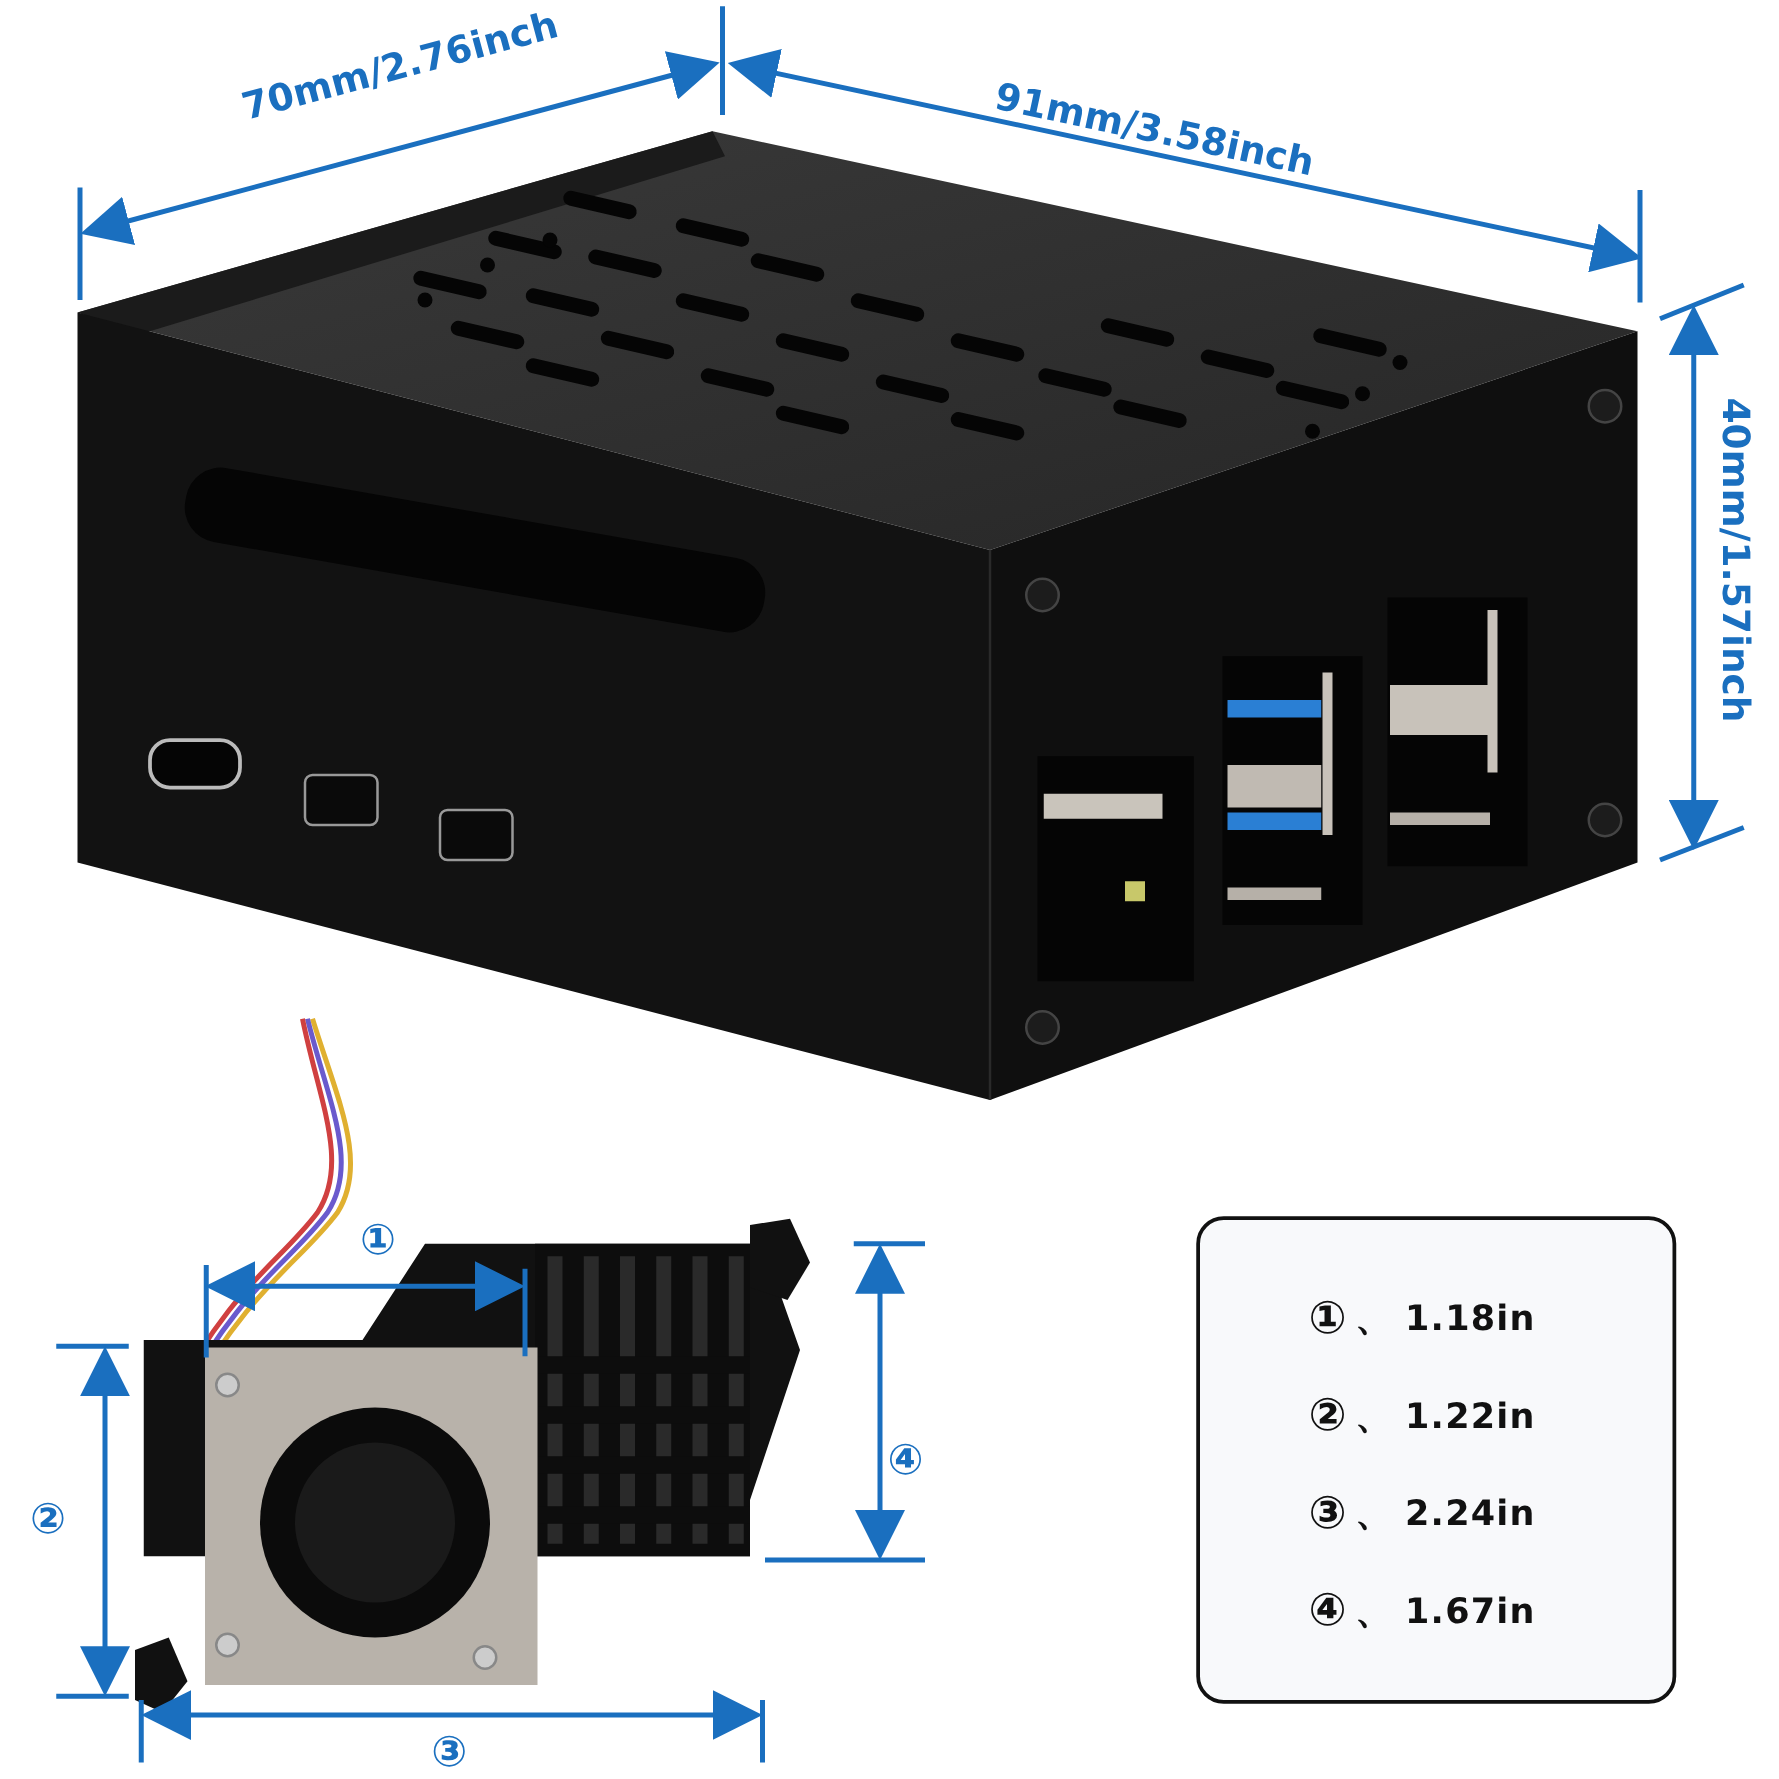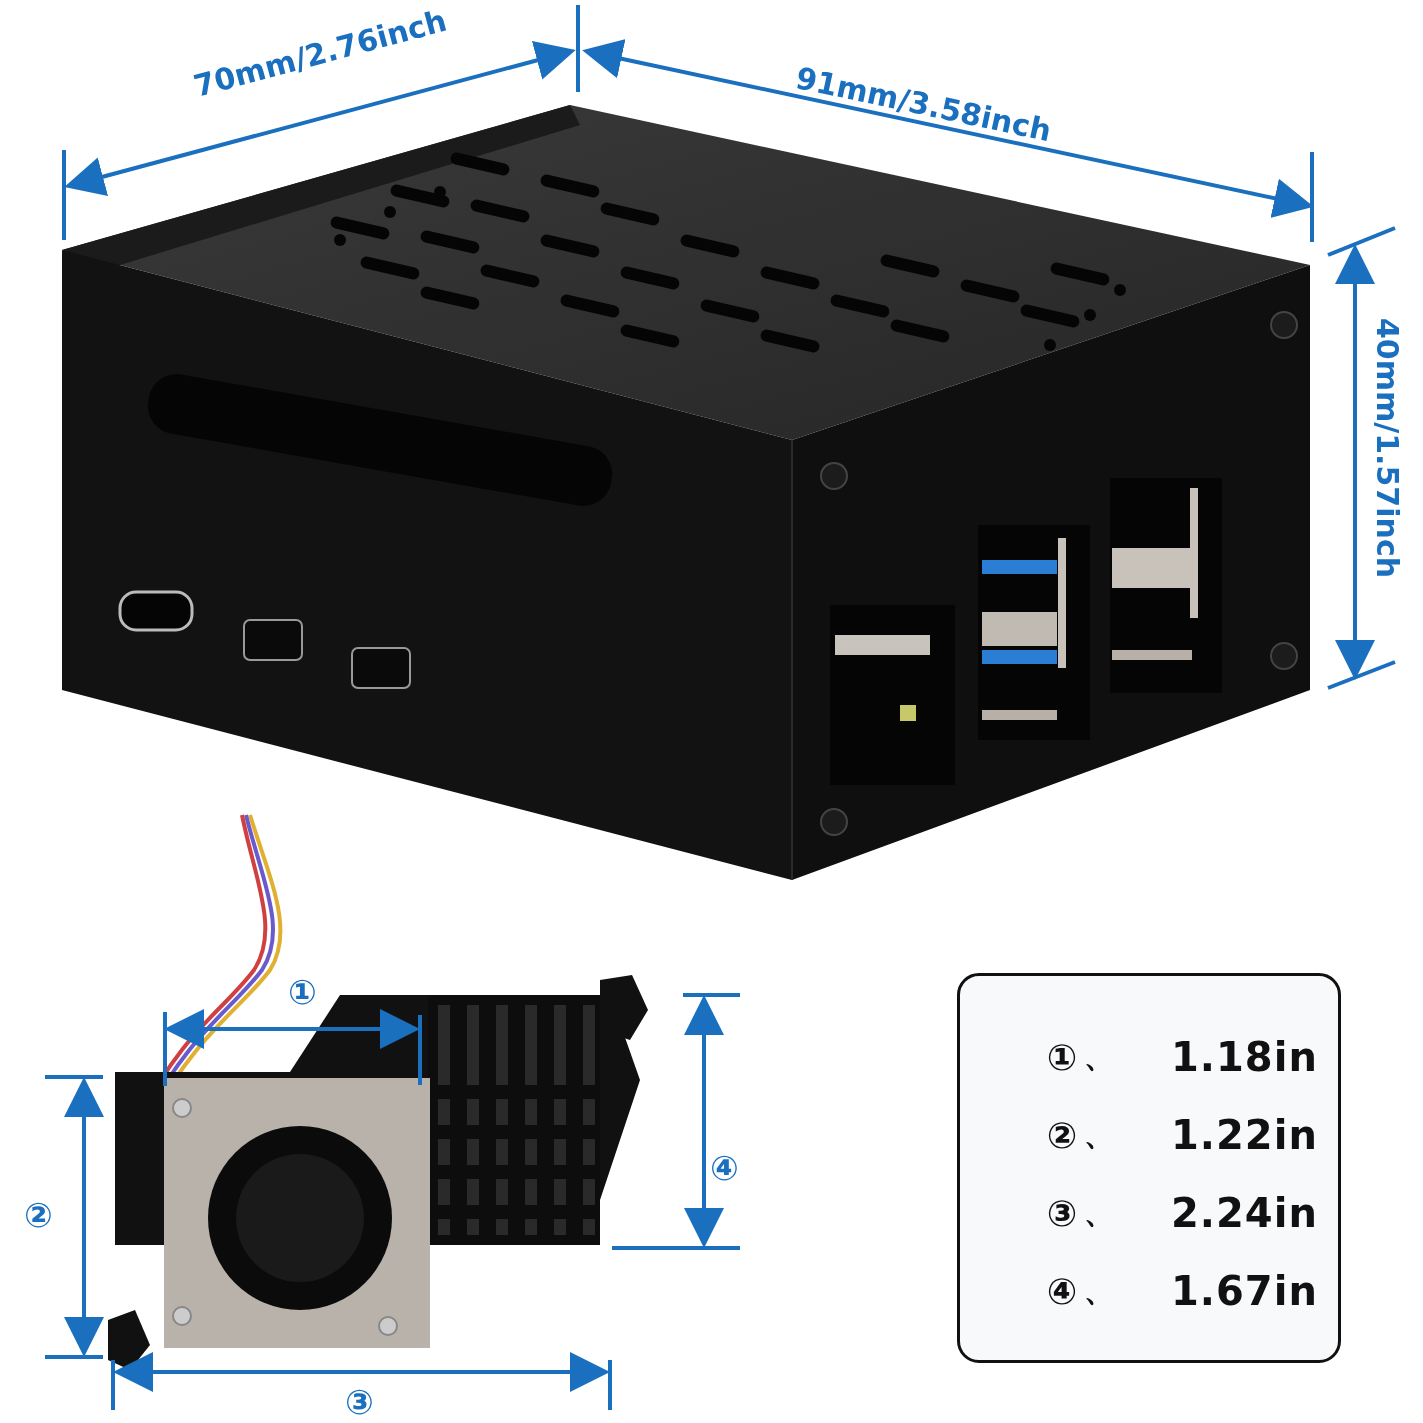--- a/index.html
+++ b/index.html
@@ -3,21 +3,21 @@
 <meta charset="utf-8">
 <style>
   html,body{margin:0;padding:0;background:#ffffff;}
   body{width:1423px;height:1423px;position:relative;overflow:hidden;font-family:"DejaVu Sans",sans-serif;}
   .abs{position:absolute;}
   .dim-label{position:absolute;color:#1a6fbf;font-weight:bold;font-family:"DejaVu Sans",sans-serif;white-space:nowrap;}
   .legend-box{position:absolute;left:957px;top:973px;width:384px;height:390px;border:3px solid #111;border-radius:22px;background:#f8f9fb;box-sizing:border-box;}
   .legend-row{position:absolute;left:80px;display:flex;align-items:center;font-family:"DejaVu Sans",sans-serif;font-weight:bold;color:#111;}
   .legend-num{font-size:36px;width:44px;text-align:center;}
   .legend-sep{font-size:30px;width:40px;}
-  .legend-val{font-size:40px;letter-spacing:1px;margin-left:47px;}
+  .legend-val{font-size:28px;letter-spacing:1px;}
   .circ-label{position:absolute;color:#1a6fbf;font-size:34px;font-weight:bold;}
 </style>
 </head>
 <body>
 
 <svg class="abs" style="left:0;top:0" width="1423" height="1423">
   <defs>
     <marker id="arr" markerWidth="10" markerHeight="10" refX="8" refY="5" orient="auto-start-reverse">
       <path d="M0,0 L10,5 L0,10 z" fill="#1a6fbf"></path>
     </marker>

